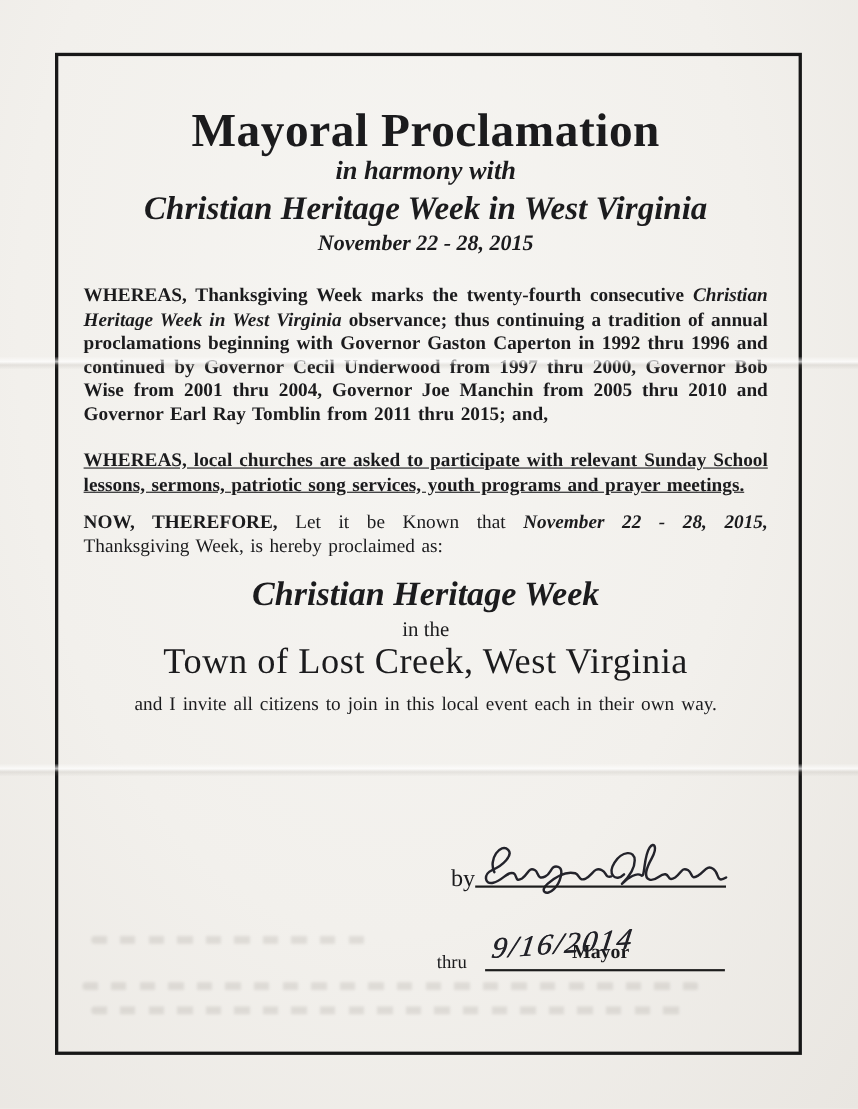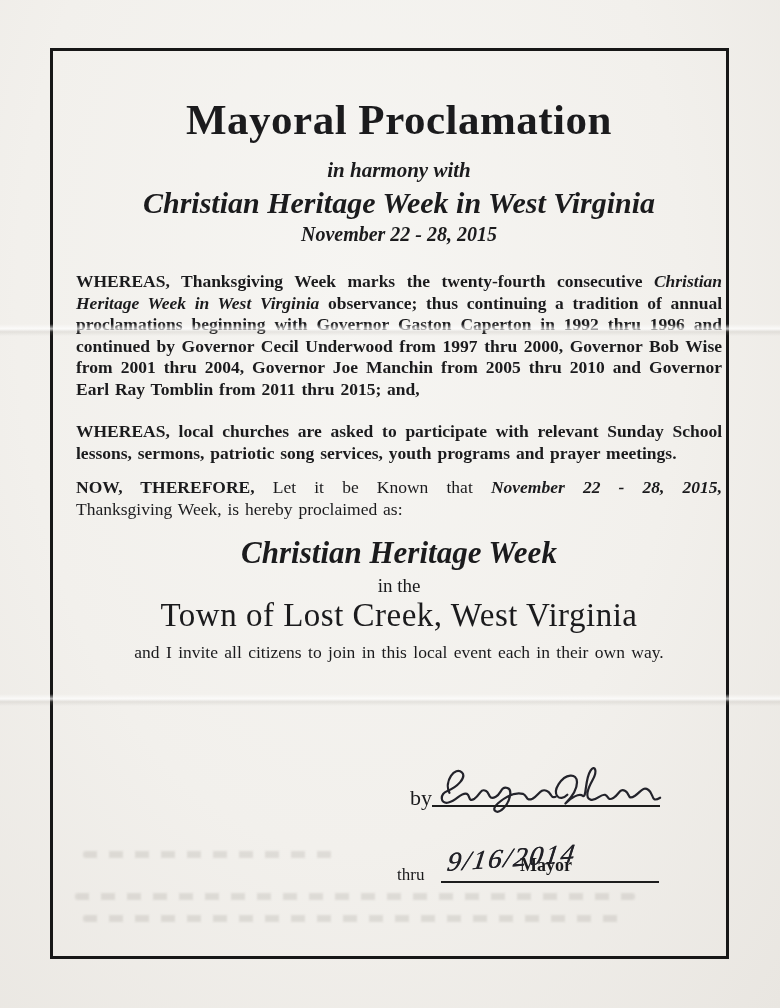--- a/index.html
+++ b/index.html
@@ -16,39 +16,39 @@
     position:absolute;left:0;width:100%;height:12px;z-index:3;pointer-events:none;
     background:linear-gradient(180deg, rgba(255,255,255,0) 0%, rgba(255,255,255,.7) 40%, rgba(150,144,136,.16) 65%, rgba(255,255,255,0) 100%);
   }
   .crease-1{top:324px;}
   .crease-2{top:694px;}
   .document{
     position:absolute;left:50px;top:48px;width:679px;height:911px;
     box-sizing:border-box;border:3px solid #171717;z-index:1;
   }
   .inner{
-    padding:46px 4px 0 23px;color:#1b1b1d;
+    padding:46px 28px 0 23px;color:#1b1b1d;
   }
   .doc-title{
     margin:0;font-size:43px;line-height:1.05;font-weight:700;
     text-align:center;letter-spacing:.5px;
   }
   .sub{text-align:center;font-weight:700;font-style:italic;}
-  .sub1{font-size:21px;margin-top:16px;font-style:italic;}
+  .sub1{font-size:24px;margin-top:1px;font-style:italic;}
   .sub2{font-size:30px;line-height:1.1;margin-top:3px;}
   .sub3{font-size:20px;margin-top:4px;}
   .sub4{font-size:19px;margin-top:2px;}
   .para{
     margin:0;text-align:justify;font-size:17.5px;line-height:21.5px;word-spacing:1.5px;
   }
   .bold{font-weight:700;}
   .it{font-style:italic;}
   .p1{margin-top:25px;}
   .p2{margin-top:18px;}
-  .p3{margin-top:21px;}
+  .p3{margin-top:21px;text-decoration:underline;}
   .p4a{margin-top:13px;text-align:justify;text-align-last:justify;}
   .p4b{text-align:left;}
   .center-event{font-weight:700;font-style:italic;font-size:31px;line-height:34px;text-align:center;margin-top:16px;}
   .center-inthe{font-size:19px;text-align:center;margin-top:5px;}
   .center-place{font-size:33px;line-height:35px;text-align:center;margin-top:1px;letter-spacing:.5px;}
   .invite{font-size:17.5px;margin:9px 0 0 0;word-spacing:2px;text-align:center;}
   
   .sigblock{position:absolute;left:357px;top:714px;width:260px;height:70px;color:#1b1b1d;}
   .by-label{position:absolute;left:0;top:20px;font-size:22px;}
   .signature-svg{position:absolute;left:22px;top:-6px;width:232px;height:60px;}

